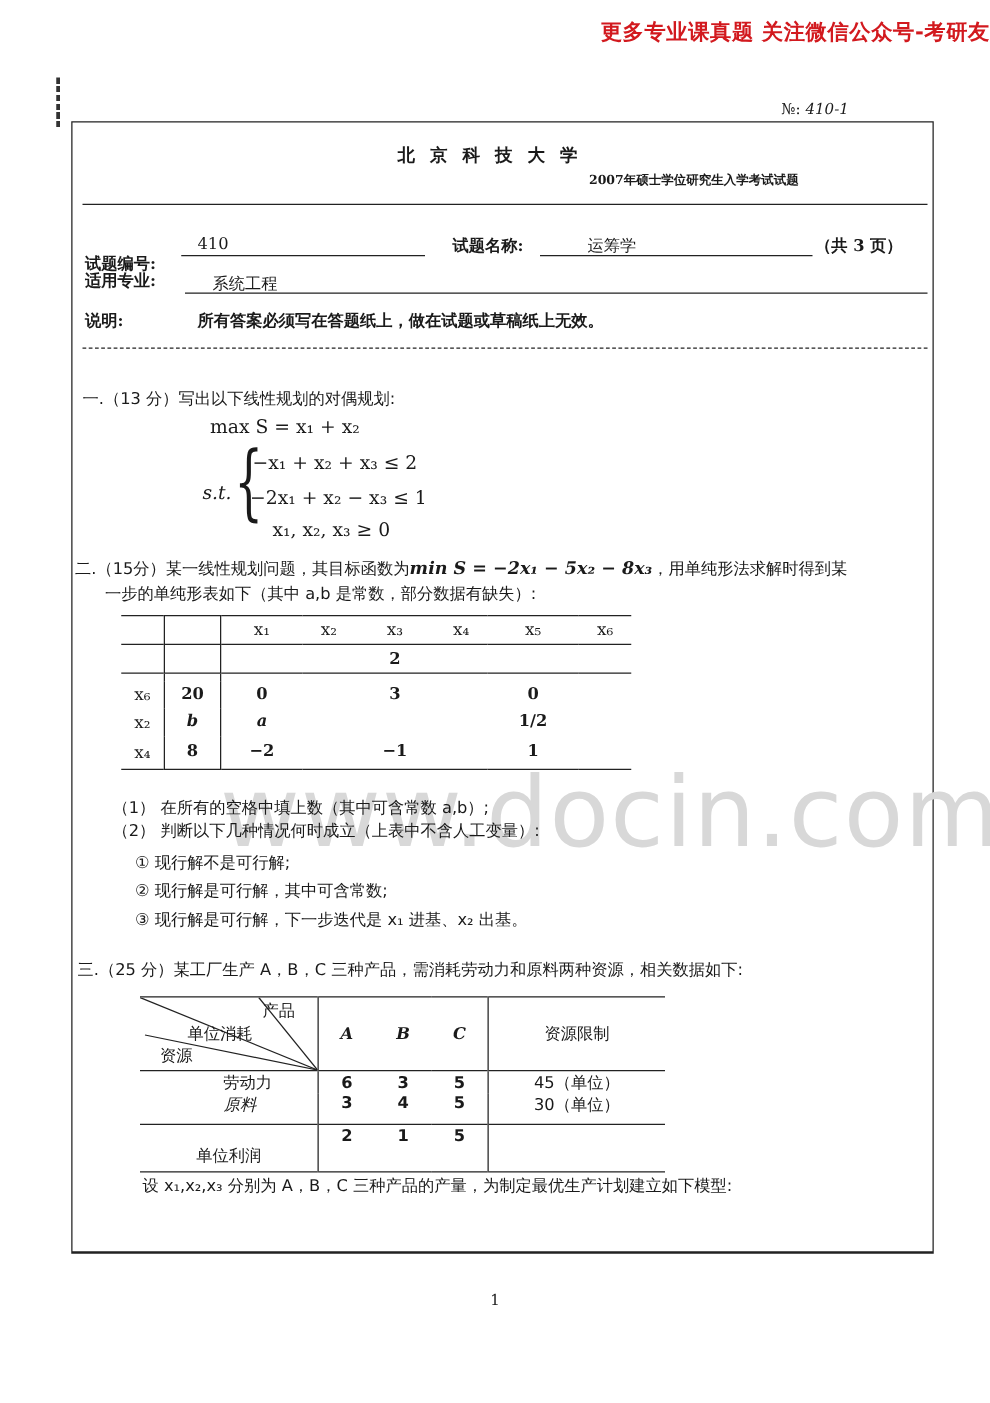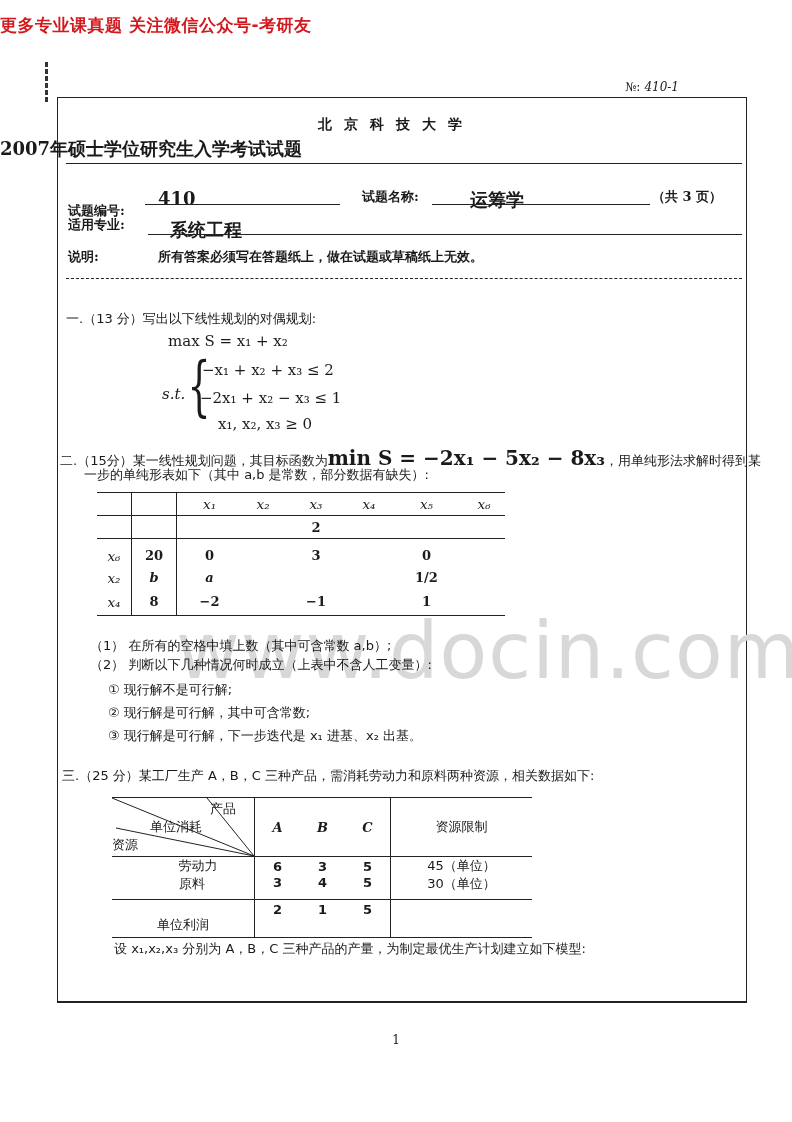--- a/index.html
+++ b/index.html
@@ -1,42 +1,42 @@
 <!DOCTYPE html>
 <html><head>
 <meta charset="utf-8">
 <style>
   html, body { margin: 0; padding: 0; background: #ffffff; }
   body { width: 792px; height: 1122px; position: relative; overflow: hidden;
          font-family: "DejaVu Serif", "Liberation Serif", serif; color: #1a1a1a; }
-  .banner { position: absolute; top: 14px; left: 0; width: 792px; text-align: left;
+  .banner { position: absolute; top: 14px; left: 0; width: 792px; text-align: right;
             font-family: "DejaVu Sans", "Liberation Sans", sans-serif; font-weight: bold;
             font-size: 17px; color: #d2191e; letter-spacing: 0.5px; }
   .side-mark { position: absolute; left: 45px; top: 62px; width: 3px; height: 42px;
                background: repeating-linear-gradient(#333 0 5px, transparent 5px 7px); }
   .no-label { position: absolute; left: 625px; top: 80px; font-size: 12px; }
   .no-label .hand { font-family: "DejaVu Serif", serif; font-style: italic; margin-left: 4px; }
   .frame { position: absolute; left: 57px; top: 97px; width: 688px; height: 903px;
            border: 1.5px solid #222; border-bottom-width: 2px; }
   .uni { position: absolute; top: 116px; left: 0; width: 792px; text-align: center;
          font-size: 14px; letter-spacing: 12px; font-weight: bold; }
-  .exam-title { position: absolute; top: 137px; left: 0; width: 639px; text-align: left;
-                font-size: 18px; font-weight: bold; }
+  .exam-title { position: absolute; top: 137px; left: 0; width: 639px; text-align: right;
+                font-size: 10px; font-weight: bold; }
   .hline { position: absolute; height: 0; border-top: 1.6px solid #222; }
   .meta-row { position: absolute; font-size: 13px; font-weight: bold; }
-  .meta-value { position: absolute; font-size: 18px; font-weight: bold; }
+  .meta-value { position: absolute; font-size: 13px; font-weight: normal; }
   .uline { position: absolute; border-top: 1px solid #222; height: 0; }
   .q { position: absolute; font-family: "DejaVu Sans", "Liberation Sans", sans-serif; font-size: 13px; }
   .math { font-family: "DejaVu Serif", "Liberation Serif", serif; font-size: 15px; }
   .mi { font-style: italic; }
   .brace { position: absolute; font-family: "DejaVu Serif", serif; font-size: 66px; line-height: 66px; font-weight: 100; transform: scaleX(0.55); }
   table { border-collapse: collapse; }
   .simplex { position: absolute; left: 97px; top: 492px; width: 408px; font-size: 13px; }
   .simplex td { height: 22px; text-align: center; font-weight: bold; padding: 0; }
-  .simplex td.var { font-style: italic; font-family: "DejaVu Serif", serif; font-weight: normal; font-size: 13.5px; }
+  .simplex td.var { font-family: "DejaVu Serif", serif; font-weight: normal; font-size: 13.5px; }
   .watermark { position: absolute; left: 176px; top: 612px; font-family: "DejaVu Sans", "Liberation Sans", sans-serif;
                font-size: 78px; color: #d8d8d8; letter-spacing: 1px; line-height: 1; pointer-events: none; }
   .res-table { position: absolute; left: 112px; top: 797px; width: 420px; font-size: 13px;
                font-family: "DejaVu Sans", "Liberation Sans", sans-serif; }
   .res-table td { padding: 0; text-align: center; }
   .bold-i { font-weight: bold; font-style: italic; font-family: "DejaVu Serif", serif; }
   .page-no { position: absolute; top: 1033px; left: 0; width: 792px; text-align: center; font-size: 12px; }
 </style>
 </head>
 <body>
@@ -72,21 +72,21 @@
 
 <div class="q" style="left:66px; top:310px;">一.（13 分）写出以下线性规划的对偶规划:</div>
 <div class="q math" style="left:168px; top:332px;">max S = x₁ + x₂</div>
 <div class="q math mi" style="left:162px; top:385px;">s.t.</div>
 <div class="brace" style="left:178px; top:353px;">{</div>
 <div class="q math" style="left:202px; top:361px;">−x₁ + x₂ + x₃ ≤ 2</div>
 <div class="q math" style="left:200px; top:389px;">−2x₁ + x₂ − x₃ ≤ 1</div>
 <div class="q math" style="left:218px; top:415px;">x₁, x₂, x₃ ≥ 0</div>
 
 <div class="q" style="left:60px; top:446px; white-space:nowrap;">
-  <span>二.（15分）某一线性规划问题，其目标函数为</span><span class="math" style="font-weight:bold; font-size:20px;">min S = −2x₁ − 5x₂ − 8x₃</span><span>，用单纯形法求解时得到某</span>
+  <span>二.（15分）某一线性规划问题，其目标函数为</span><span class="math" style="font-weight:bold; font-size:14px;font-style:italic;">min S = −2x₁ − 5x₂ − 8x₃</span><span>，用单纯形法求解时得到某</span>
 </div>
 <div class="q" style="left:84px; top:466px;">一步的单纯形表如下（其中 a,b 是常数，部分数据有缺失）:</div>
 
 <table class="simplex">
   <tbody>
       <tr style="border-top:1.5px solid #222; border-bottom:1.5px solid #222;">
     <td style="width:34px; border-right:1.5px solid #222;"></td>
     <td style="width:44px; border-right:1.5px solid #222;"></td>
     <td class="var">x₁</td>
     <td class="var">x₂</td>
@@ -158,36 +158,36 @@
       <tr style="border-top:1.5px solid #222; border-bottom:1.5px solid #222;">
     <td style="width:142px; height:58px; border-right:1.5px solid #222; position:relative;">
       <svg width="142" height="58" style="position:absolute; left:0; top:0;">
         <line x1="0" y1="0" x2="142" y2="58" stroke="#222" stroke-width="1"></line>
         <line x1="0" y1="0" x2="142" y2="58" stroke="transparent"></line>
         <line x1="95" y1="0" x2="142" y2="58" stroke="#222" stroke-width="1"></line>
         <line x1="4" y1="30" x2="142" y2="58" stroke="#222" stroke-width="1"></line>
       </svg>
       <span style="position:absolute; left:98px; top:2px;">产品</span>
       <span style="position:absolute; left:38px; top:20px;">单位消耗</span>
-      <span style="position:absolute; left:0; top:38px;">资源</span>
+      <span style="position:absolute; left:16px; top:38px;">资源</span>
     </td>
     <td class="bold-i" style="width:45px;">A</td>
     <td class="bold-i" style="width:45px;">B</td>
     <td class="bold-i" style="width:45px; border-right:1.5px solid #222;">C</td>
     <td>资源限制</td>
   </tr>
   <tr>
     <td style="border-right:1.5px solid #222; height:18px; padding-left:30px;">劳动力</td>
     <td style="font-weight:bold;">6</td>
     <td style="font-weight:bold;">3</td>
     <td style="font-weight:bold; border-right:1.5px solid #222;">5</td>
     <td>45（单位）</td>
   </tr>
   <tr style="border-bottom:1.5px solid #222;">
-    <td style="border-right:1.5px solid #222; height:24px; padding-left:18px; vertical-align:top;">原料</td>
+    <td style="border-right:1.5px solid #222; height:24px; padding-left:18px; vertical-align:top;font-style:italic;">原料</td>
     <td style="font-weight:bold; vertical-align:top;">3</td>
     <td style="font-weight:bold; vertical-align:top;">4</td>
     <td style="font-weight:bold; vertical-align:top; border-right:1.5px solid #222;">5</td>
     <td style="vertical-align:top;">30（单位）</td>
   </tr>
   <tr style="border-bottom:1.5px solid #222;">
     <td style="border-right:1.5px solid #222; height:34px; vertical-align:bottom; padding-bottom:3px;">单位利润</td>
     <td style="font-weight:bold; vertical-align:top; padding-top:2px;">2</td>
     <td style="font-weight:bold; vertical-align:top; padding-top:2px;">1</td>
     <td style="font-weight:bold; vertical-align:top; padding-top:2px; border-right:1.5px solid #222;">5</td>

